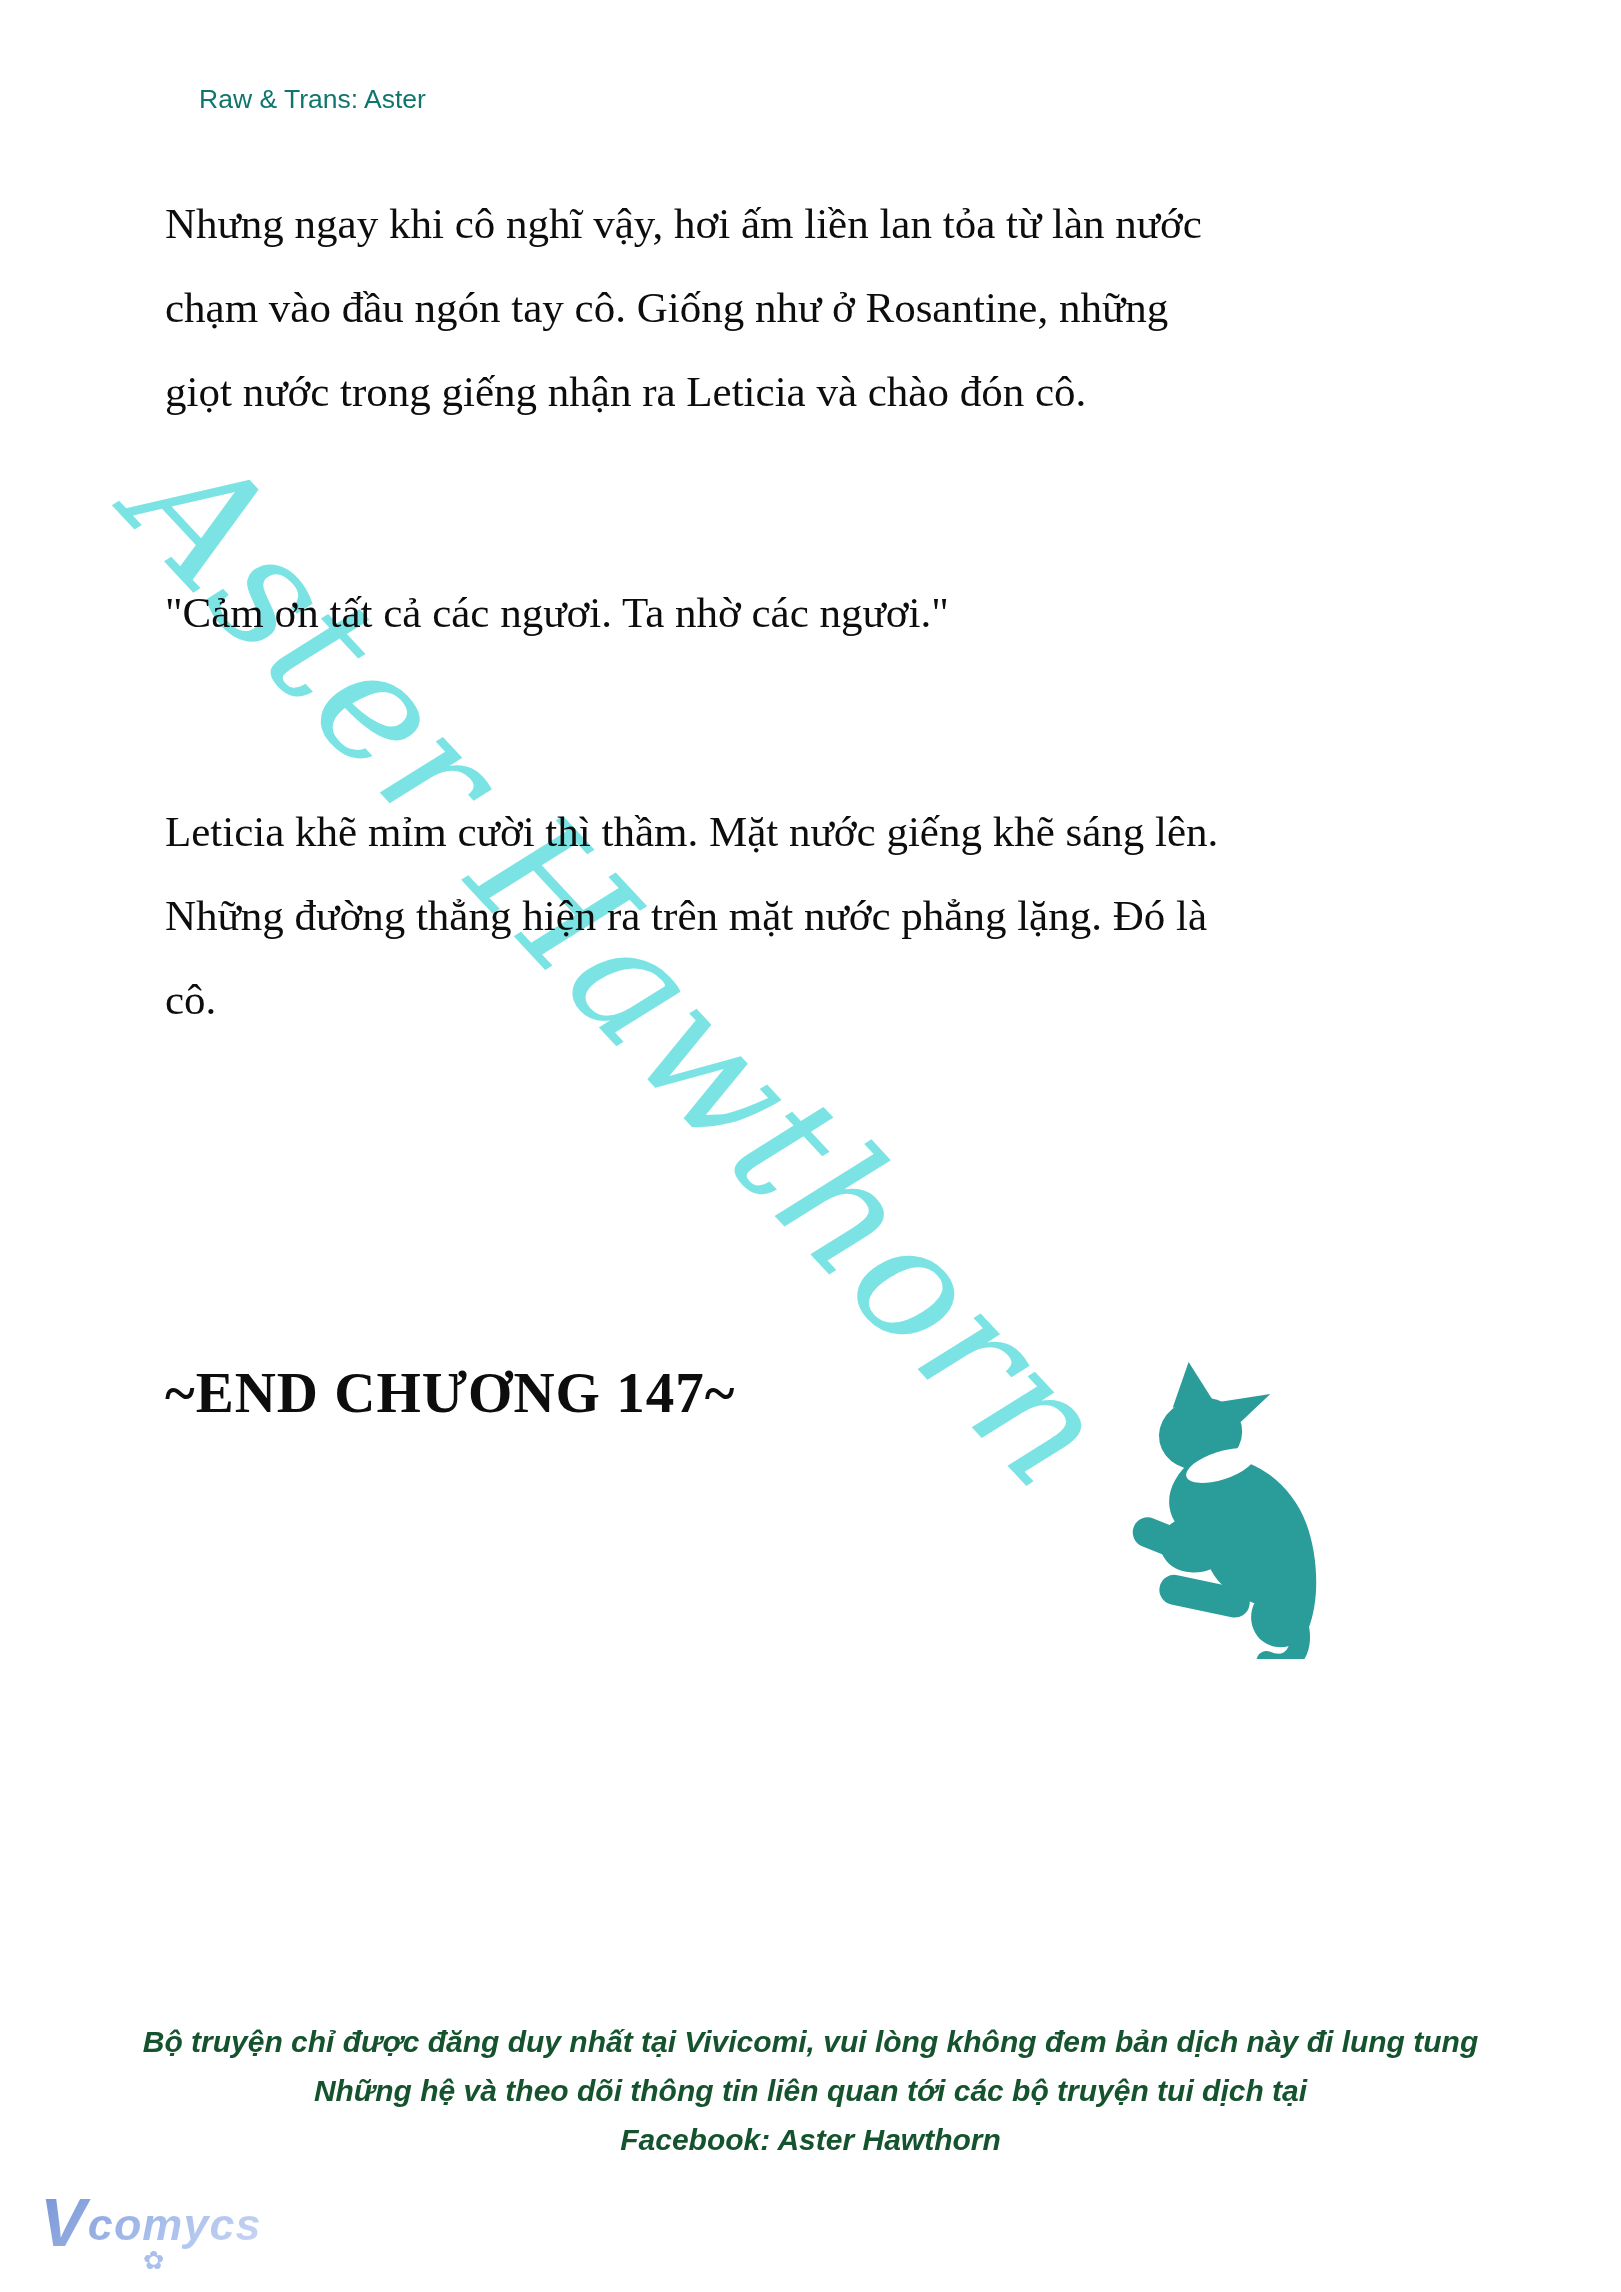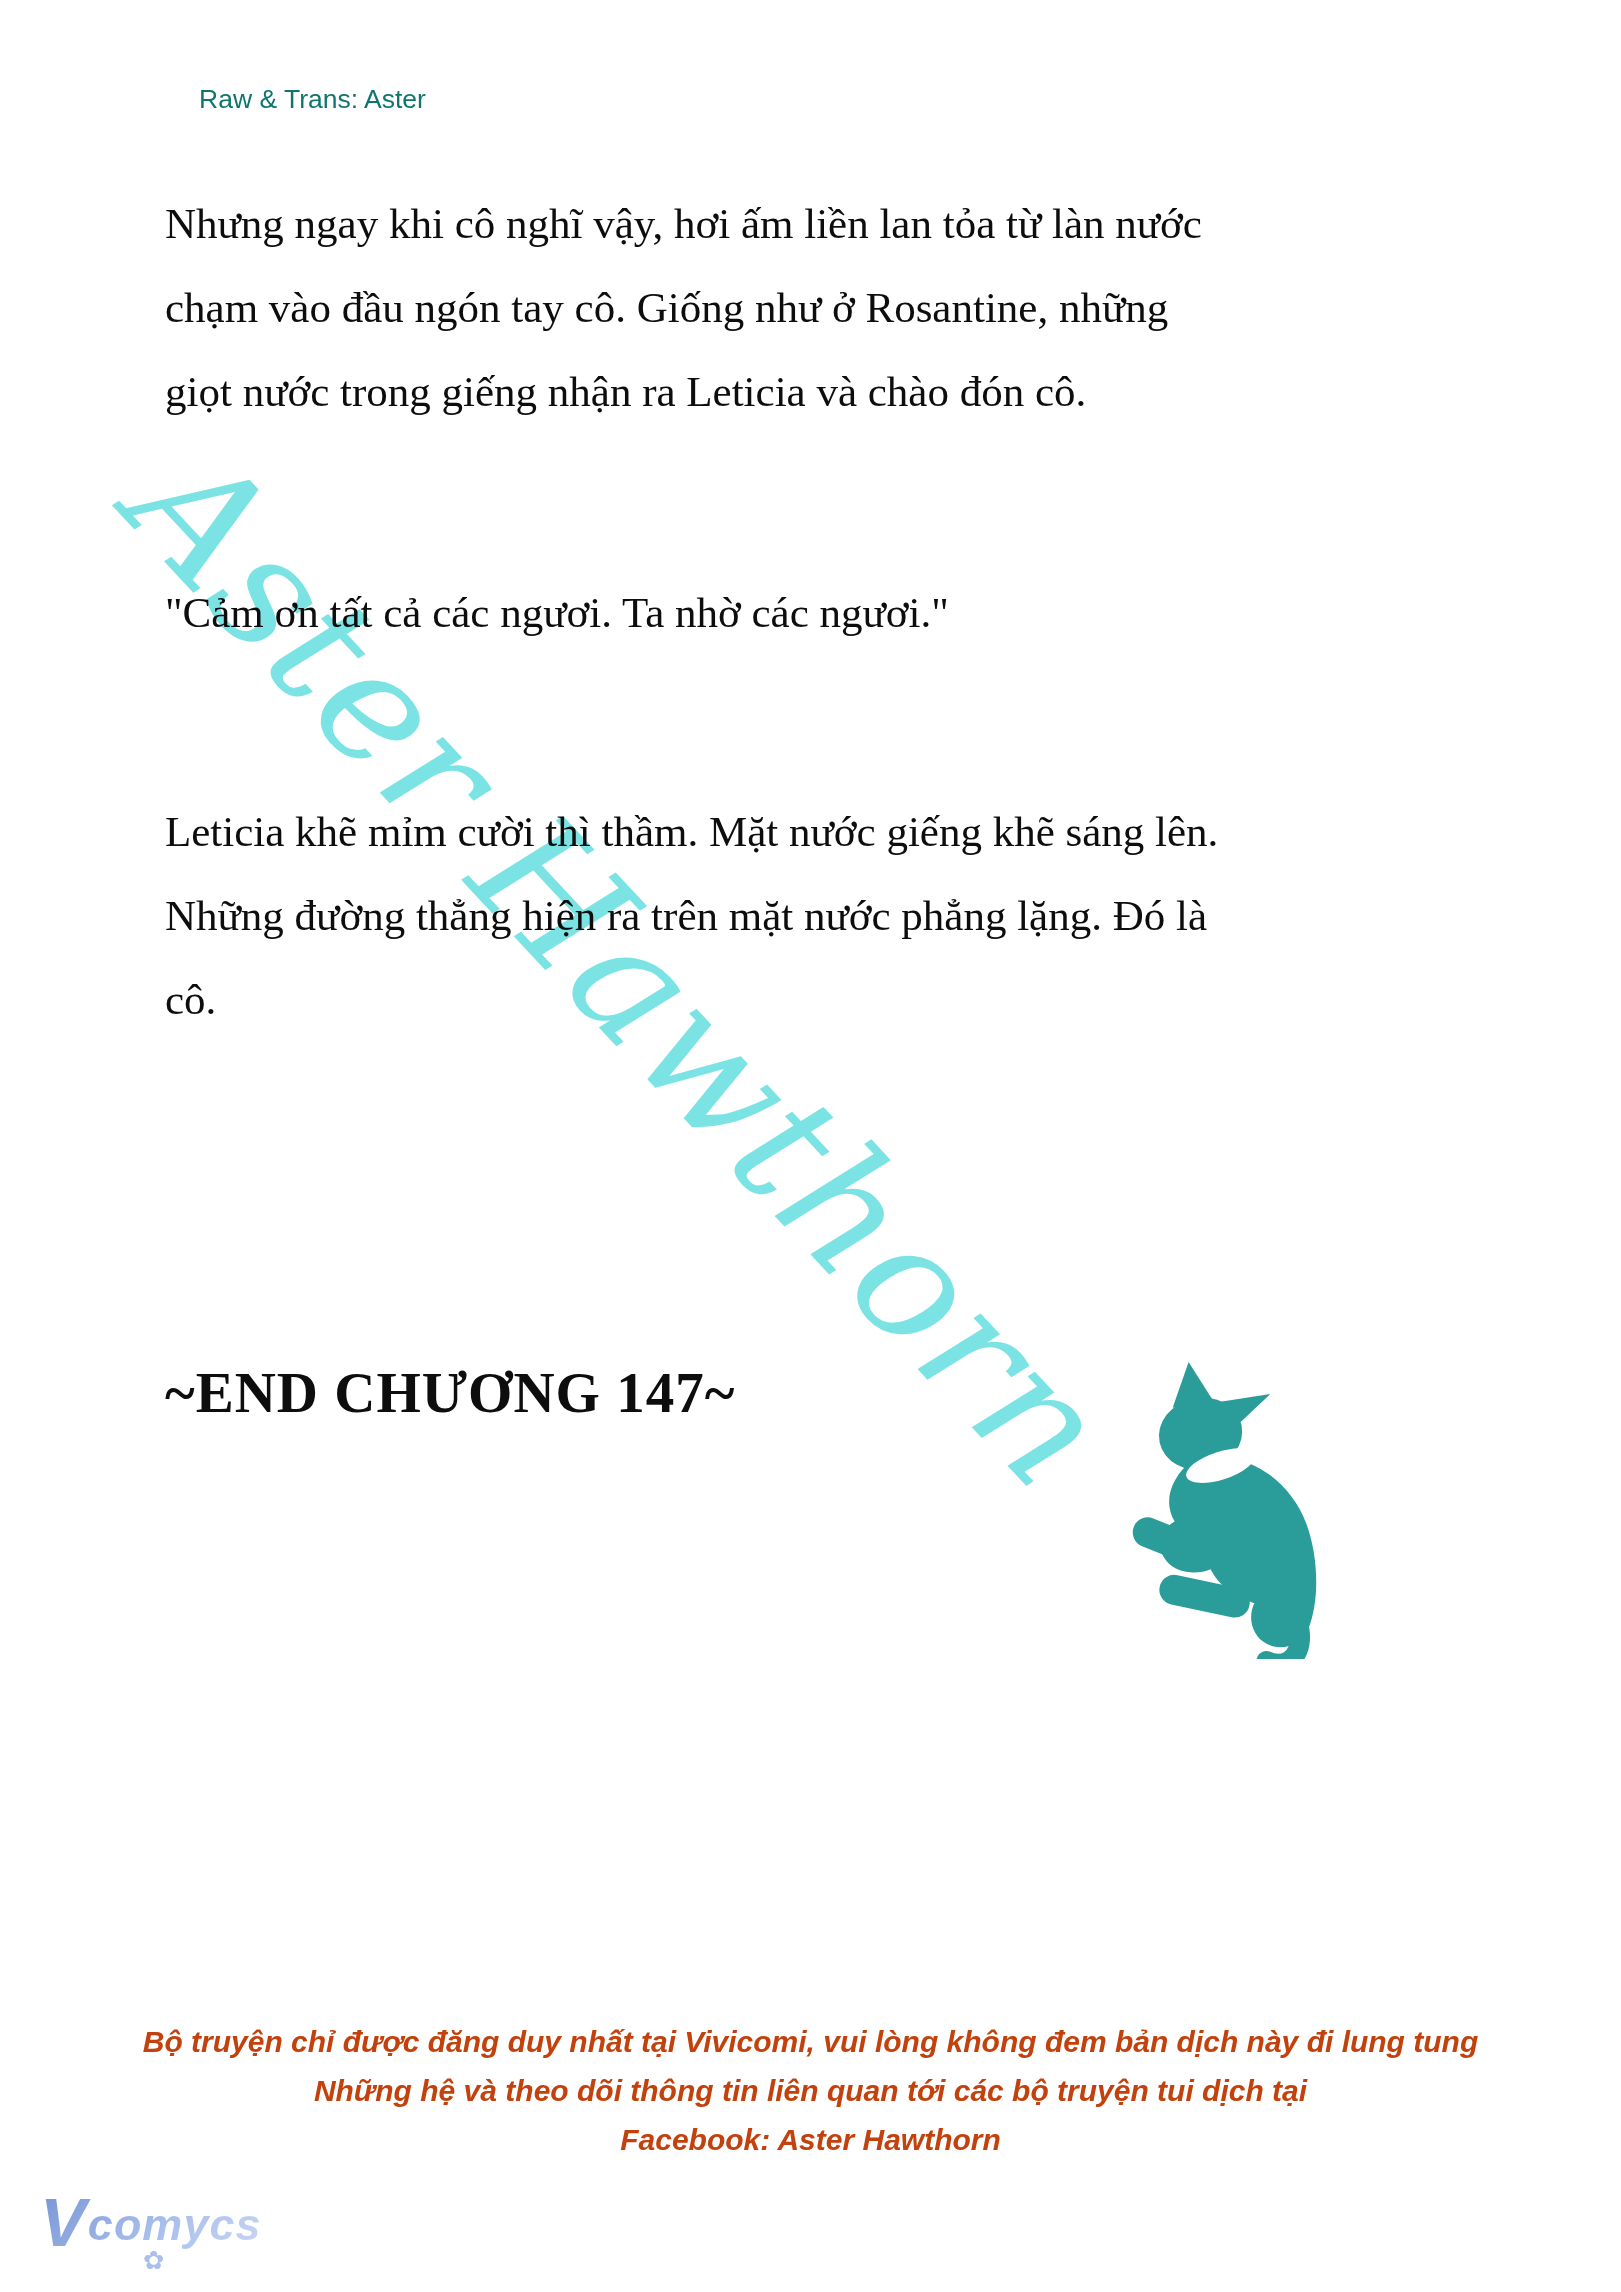--- a/index.html
+++ b/index.html
@@ -47,21 +47,21 @@
     position:absolute;left:1122px;top:1360px;
     width:201px;height:299px;
     z-index:3;
   }
   .doc-footer{
     position:absolute;left:0;top:2017px;width:1621px;
     text-align:center;
     font-family:"Liberation Sans","DejaVu Sans",sans-serif;
     font-style:italic;font-weight:bold;
     font-size:30px;line-height:49px;
-    color:#c2410c;
+    color:#14532d;
     z-index:2;
   }
   .vcomycs{
     position:absolute;left:23.5px;top:2199px;
     font-family:"Liberation Sans","DejaVu Sans",sans-serif;
     font-style:italic;font-weight:bold;
     font-size:45px;
     z-index:2;
     background:linear-gradient(135deg,#7b97d6 0%,#a9bfec 55%,#c9d6f3 100%);
     -webkit-background-clip:text;

